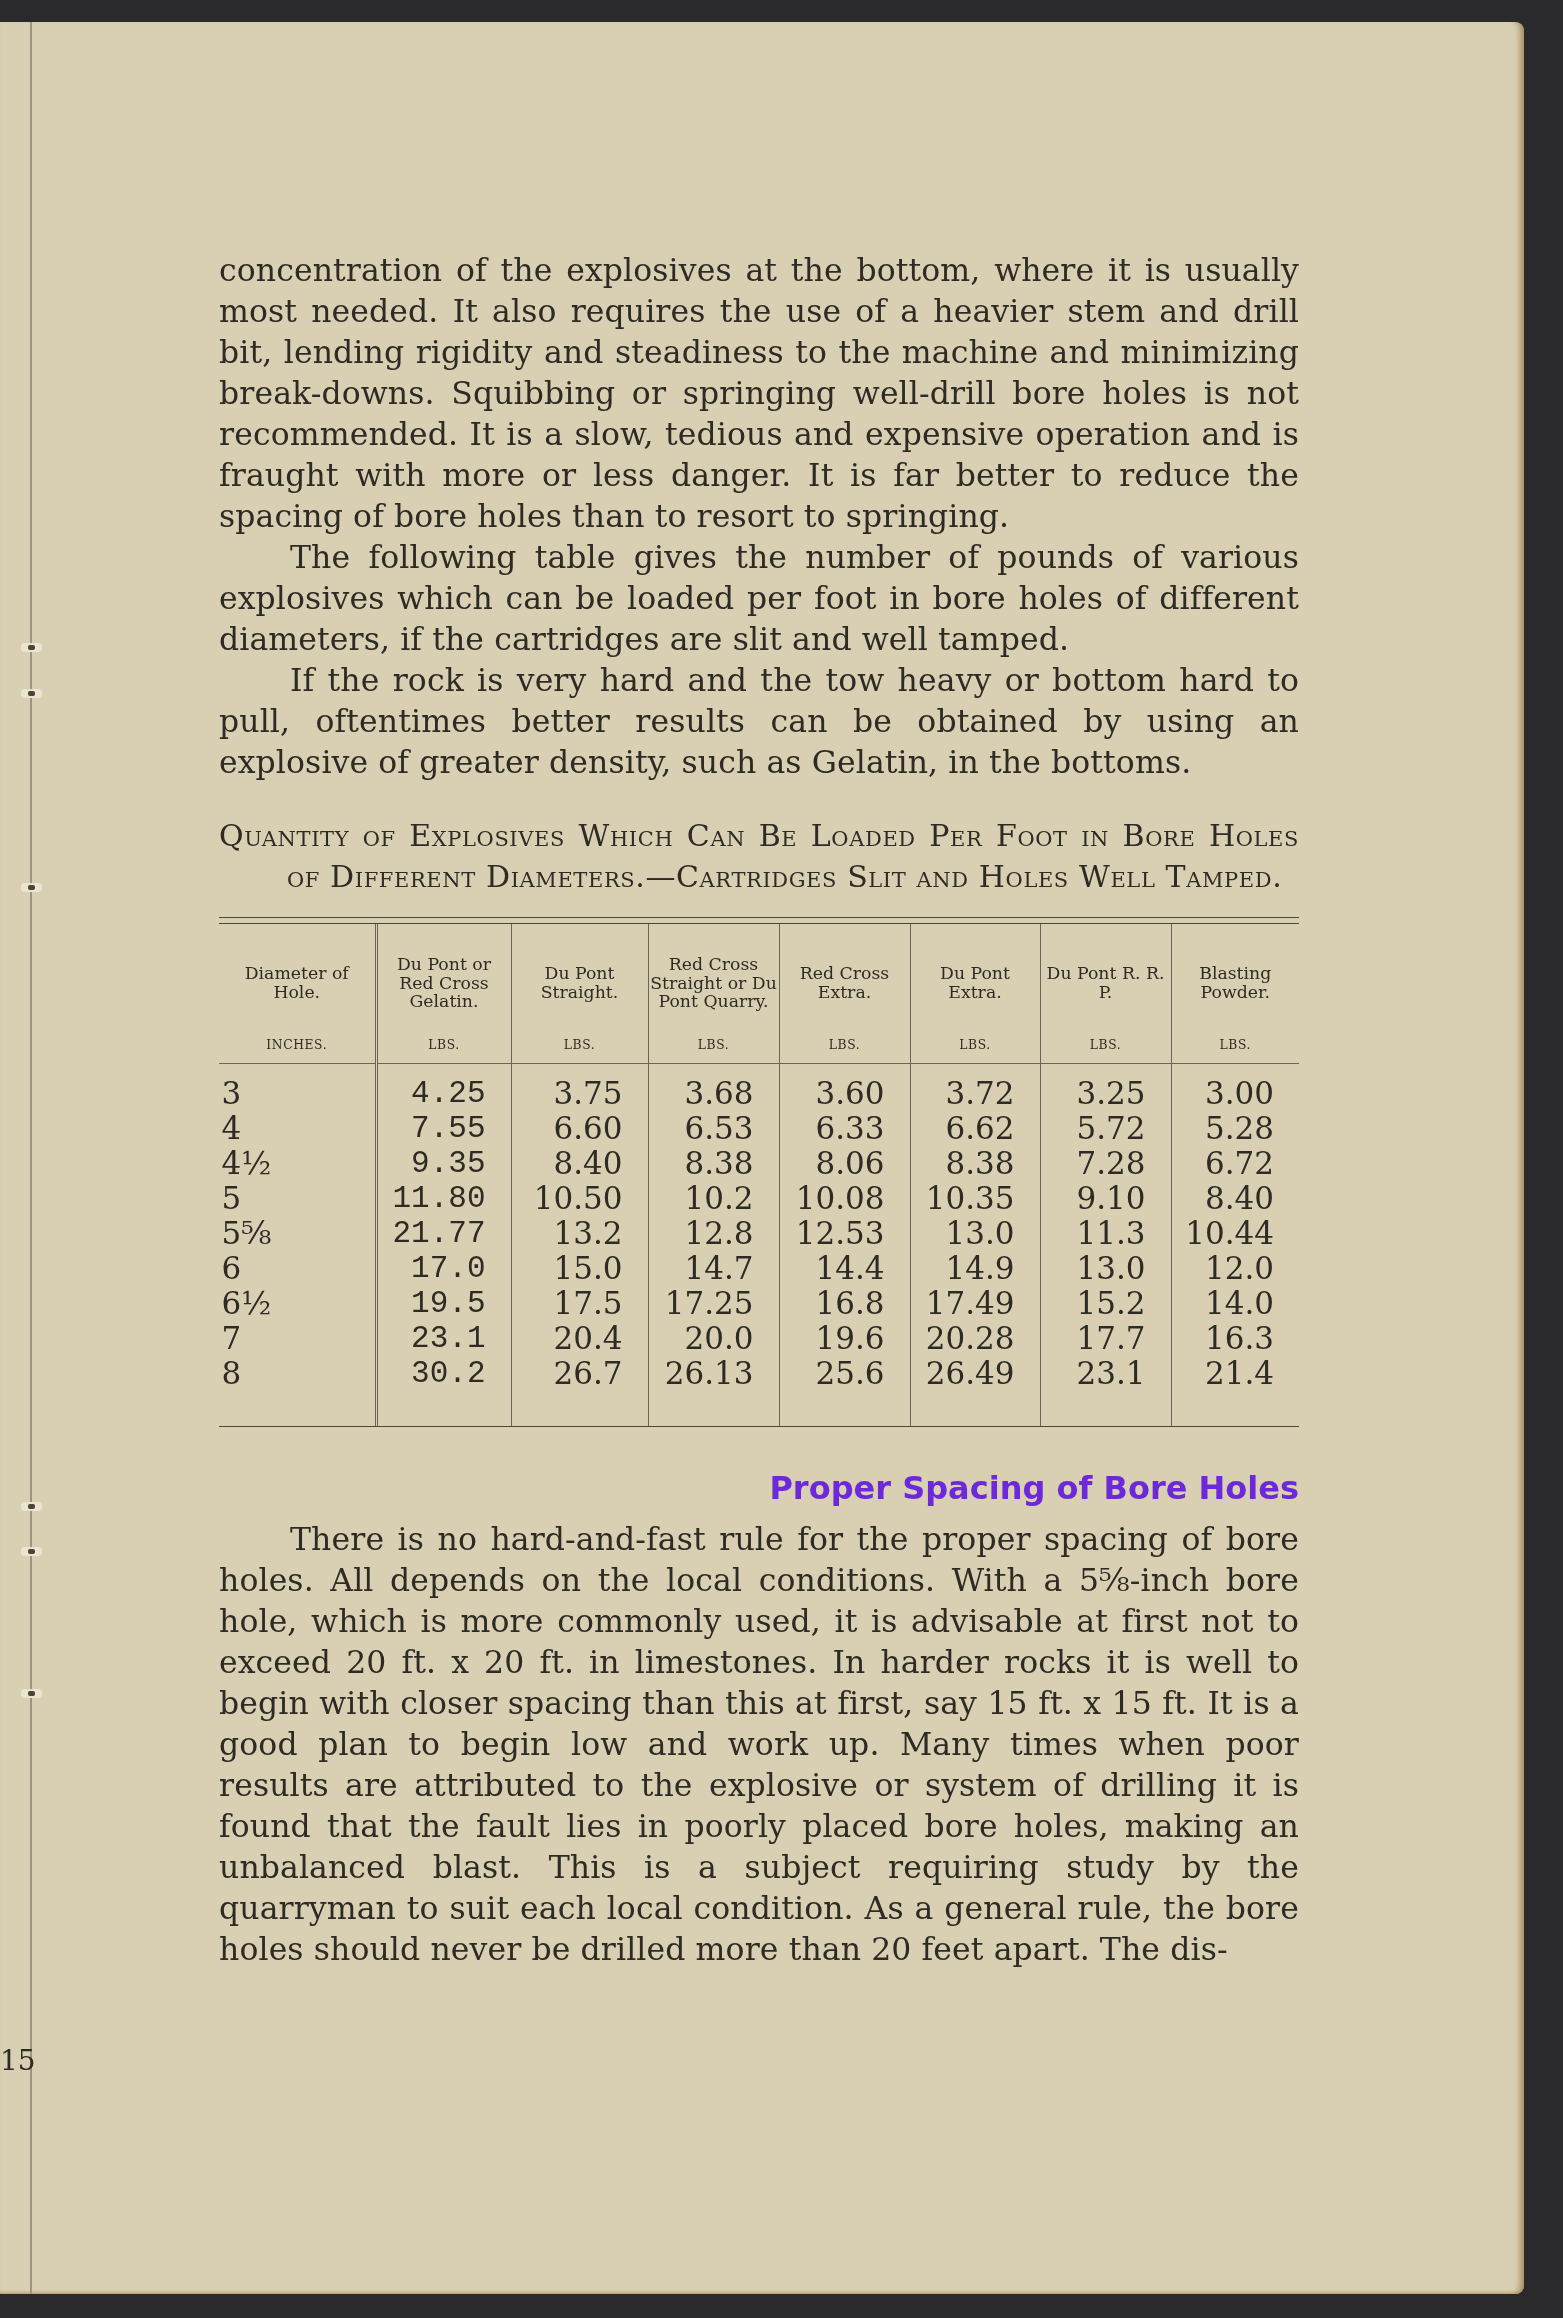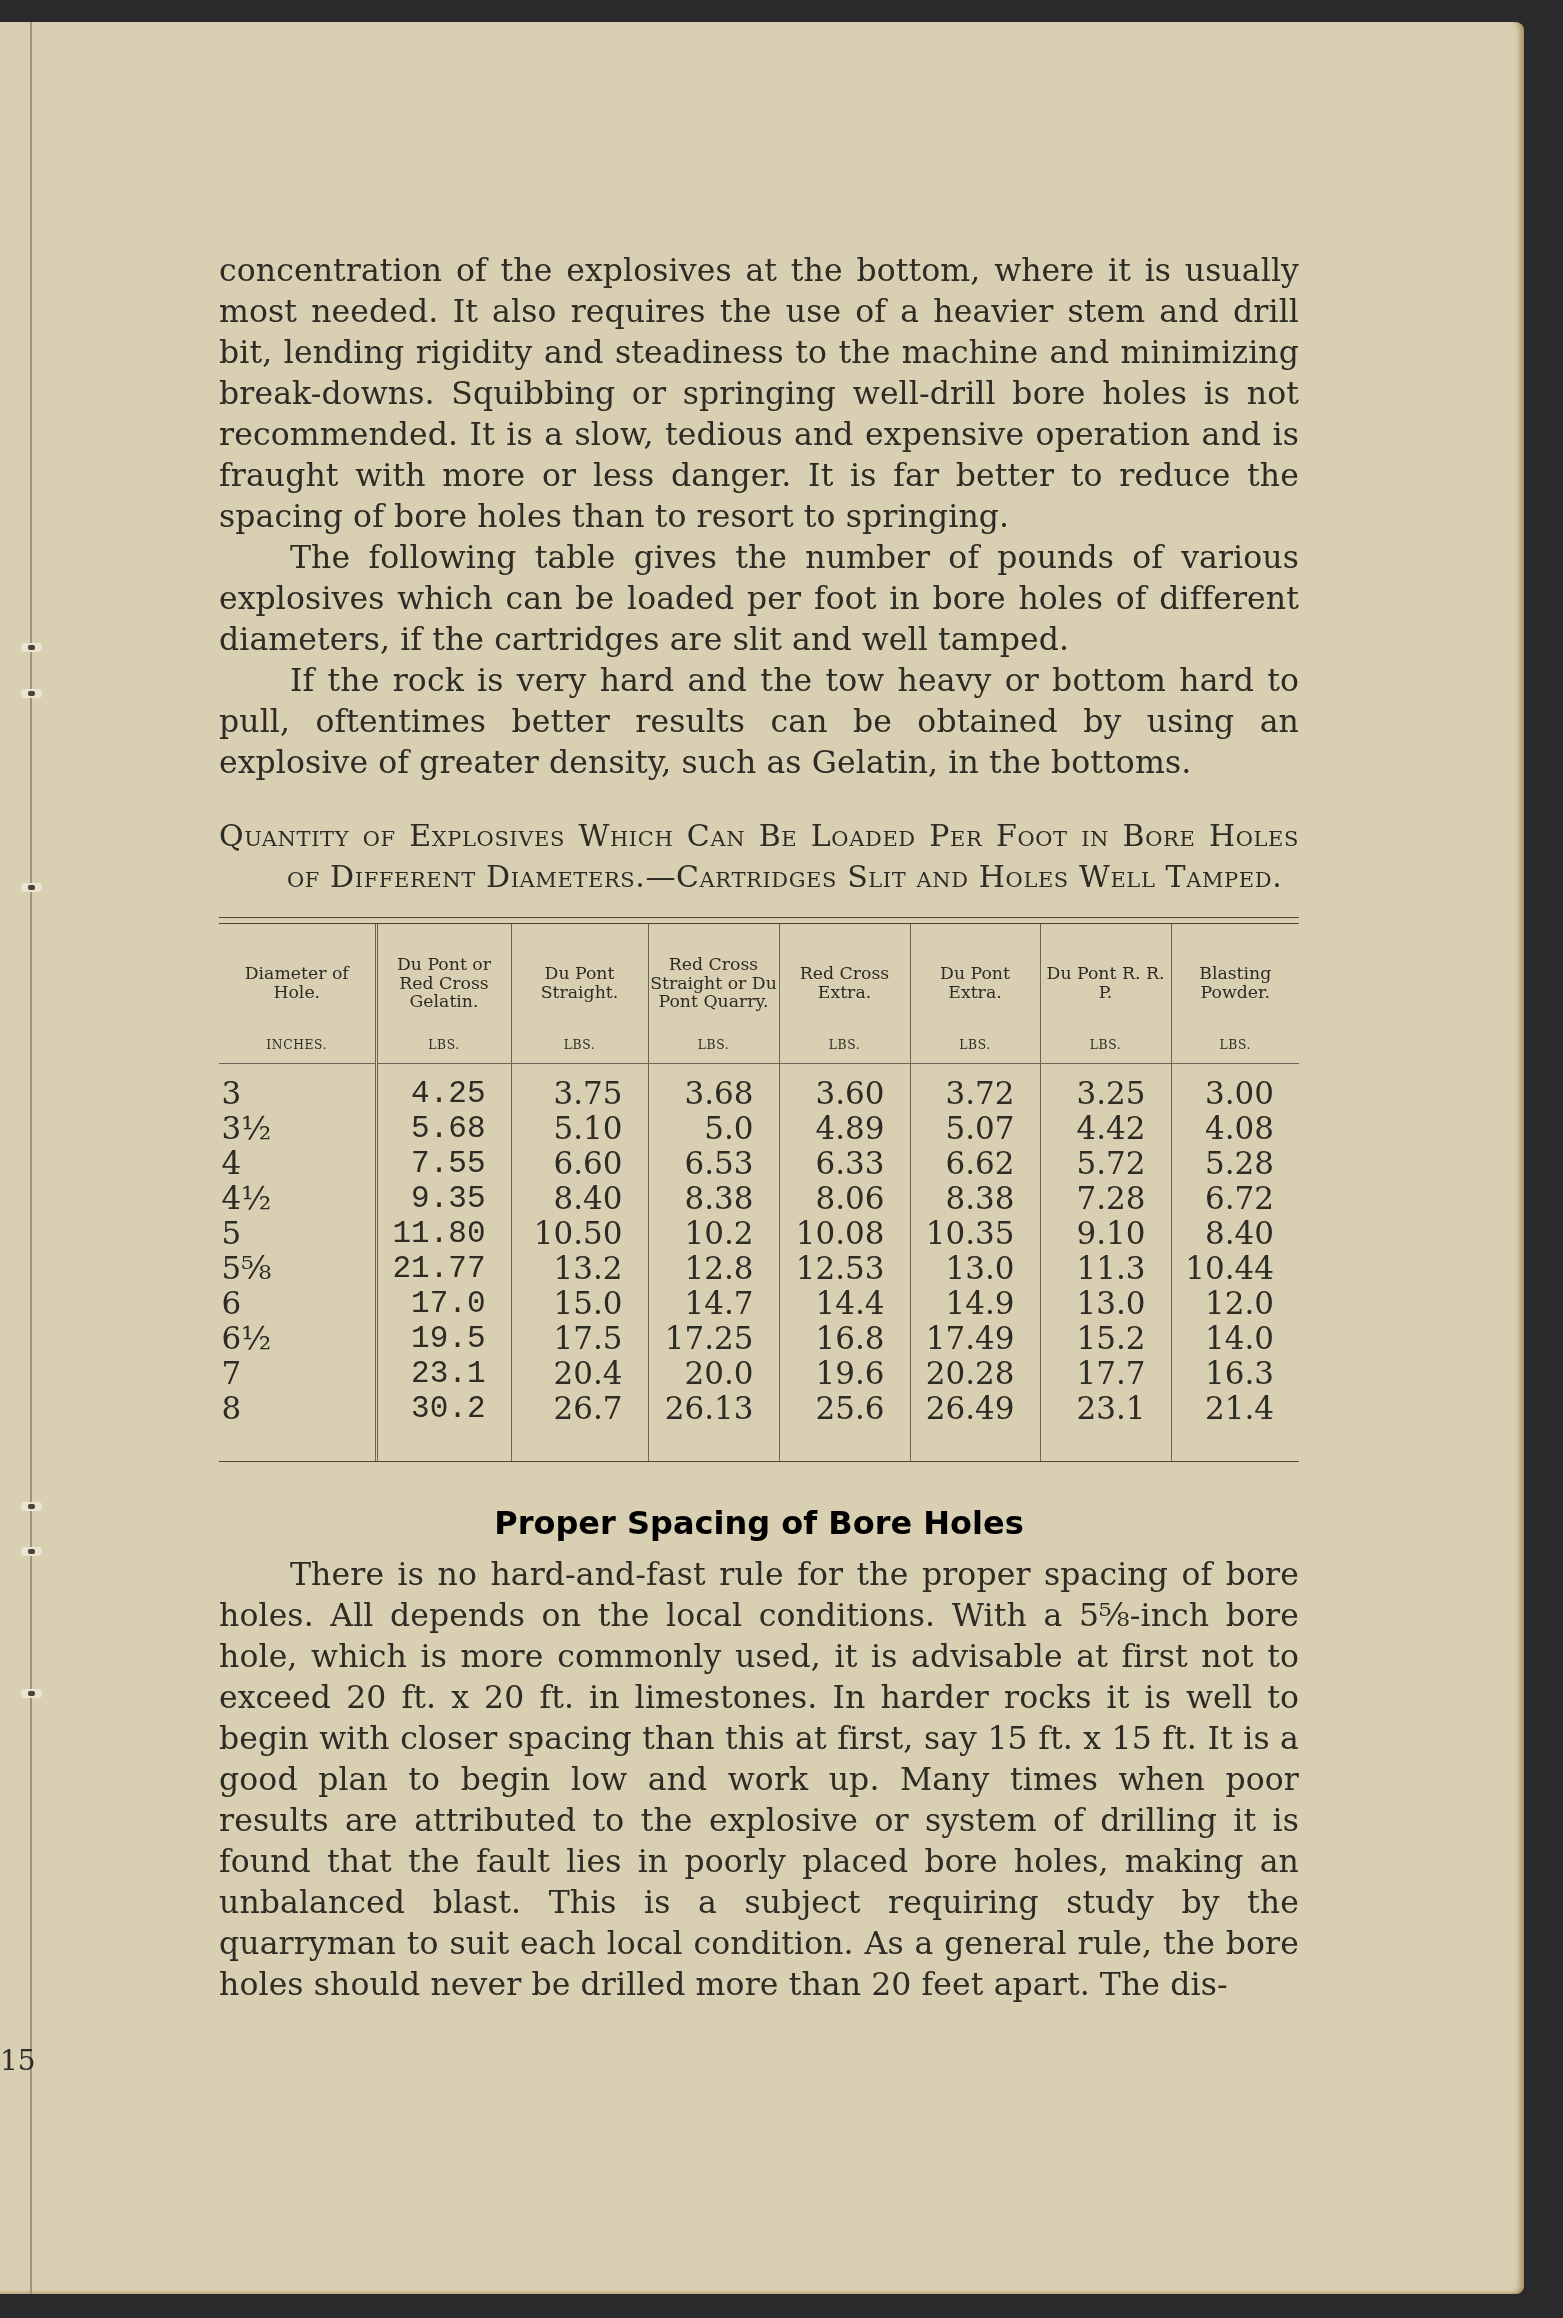--- a/index.html
+++ b/index.html
@@ -69,23 +69,23 @@
     font-size: 31px; line-height: 35px; padding: 0 12.3px 0 12.3px;
     border-left: 1.2px solid #6b6557; white-space: nowrap;
   }
   tbody td:first-child { border-left: none; padding-left: 2.5px; }
   tbody td:nth-child(2) { border-left: 3.1px double #6b6557; text-align: right; padding-right: 25px; font-family: Liberation Mono, monospace; }
   tbody td.num { text-align: right; padding-right: 25px; }
   tbody tr.first td { padding-top: 12.3px; }
   tbody tr.last td { padding-bottom: 35px; }
   .rule-bottom { border-top: 1.9px solid #4a463c; }
   .section-title {
-    text-align: center; font-family: "DejaVu Sans", "Liberation Sans", sans-serif;
+    text-align: right; font-family: "DejaVu Sans", "Liberation Sans", sans-serif;
     font-weight: bold; font-size: 32px; line-height: 43px;
-    margin-top: 40px; margin-bottom: 8.6px; color: #000000;
+    margin-top: 40px; margin-bottom: 8.6px; color: #6d28d9;
   }
   .page-num {
     position: absolute; left: 0; width: 1524px; top: 2022px;
     text-align: left; font-size: 28px;
   }
 </style>
 </head>
 <body>
 
 <div class="page">
@@ -144,30 +144,20 @@
               <td>3</td>
               <td>4.25</td>
               <td class="num">3.75</td>
               <td class="num">3.68</td>
               <td class="num">3.60</td>
               <td class="num">3.72</td>
               <td class="num">3.25</td>
               <td class="num">3.00</td>
             </tr>
             <tr>
-              <td>3½</td>
-              <td>5.68</td>
-              <td class="num">5.10</td>
-              <td class="num">5.0</td>
-              <td class="num">4.89</td>
-              <td class="num">5.07</td>
-              <td class="num">4.42</td>
-              <td class="num">4.08</td>
-            </tr>
-            <tr>
               <td>4</td>
               <td>7.55</td>
               <td class="num">6.60</td>
               <td class="num">6.53</td>
               <td class="num">6.33</td>
               <td class="num">6.62</td>
               <td class="num">5.72</td>
               <td class="num">5.28</td>
             </tr>
             <tr>

